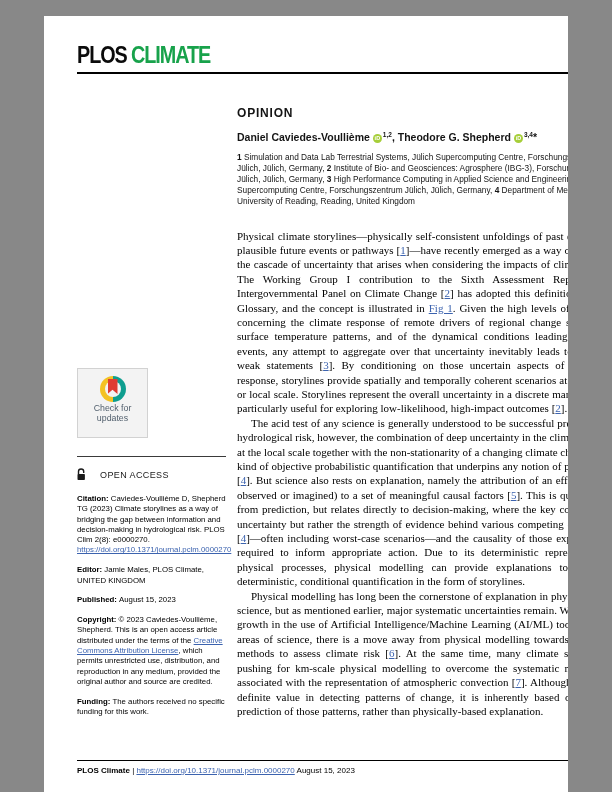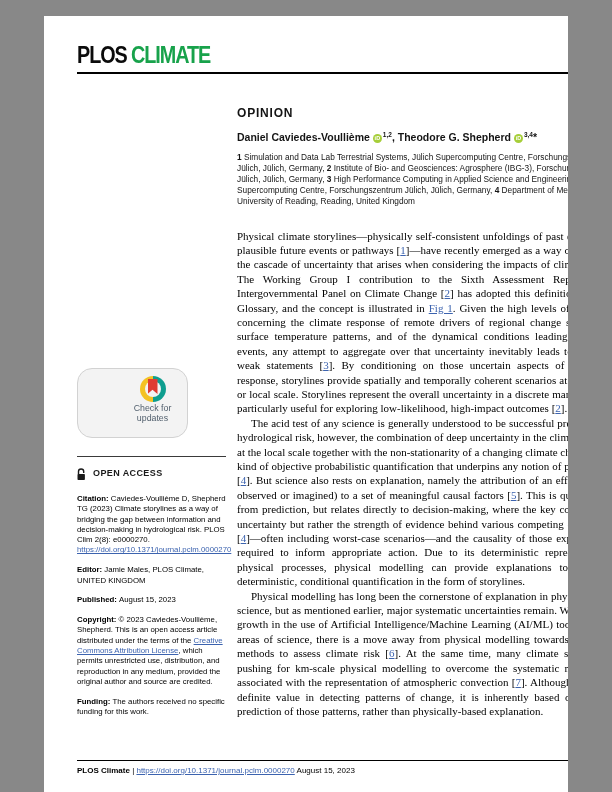--- a/index.html
+++ b/index.html
@@ -37,41 +37,41 @@
   .body-text {
     margin-top:21px; font-family:"Liberation Serif", serif;
     font-size:11px; line-height:14.4px; text-align:justify; color:#000;
   }
   .body-text p { margin:0; }
   .body-text p.indent { text-indent:14px; }
 
   
   .badge {
     position:absolute; left:33px; top:352px; width:69px; height:68px;
-    background:#f3f3f3; border:1px solid #d2d2d2; border-radius:15px;
-    text-align:center; cursor:pointer;padding-left:40px;
+    background:#f3f3f3; border:1px solid #d2d2d2; border-radius:0;
+    text-align:center; cursor:pointer;
   }
   .ring {
     position:relative; width:26px; height:26px; margin:7px auto 1px auto; border-radius:50%;
     background:conic-gradient(#0e9e8f 0 50%, #f4c224 50% 100%);
   }
   .ring::after {
     content:""; position:absolute; left:5px; top:5px; width:16px; height:16px;
     border-radius:50%; background:#f3f3f3;
   }
   .bookmark {
     position:absolute; left:8px; top:3px; width:10px; height:15px; z-index:2;
     background:#e03c31;
     clip-path:polygon(0 0,100% 0,100% 100%,50% 72%,0 100%);
   }
   .badge-text { font-size:8.8px; line-height:10px; color:#515f6d; }
 
   .sidebar { position:absolute; left:33px; top:440px; width:149px; }
   .side-rule { border:none; border-top:1px solid #3a3a3a; margin:0 0 11px 0; }
-  .oa-row { display:flex; font-size:9px; font-weight:bold; letter-spacing:0.4px; margin-bottom:13px; color:#1a1a1a; }
+  .oa-row { display:flex; align-items:center; font-size:9px; font-weight:normal; letter-spacing:0.4px; margin-bottom:13px; color:#1a1a1a;gap:7px; }
   .oa-row svg { margin-right:5px; }
   .side-block { font-size:7.8px; line-height:10.3px; margin:0 0 9.5px 0; color:#000; }
 
   
   .b { font-weight:bold; }
   a.lnk { color:#3c63af; text-decoration:underline; cursor:pointer; }
 
   
   .footer-rule { position:absolute; left:33px; top:744px; width:546px; height:1px; background:#000; }
   .footer {

